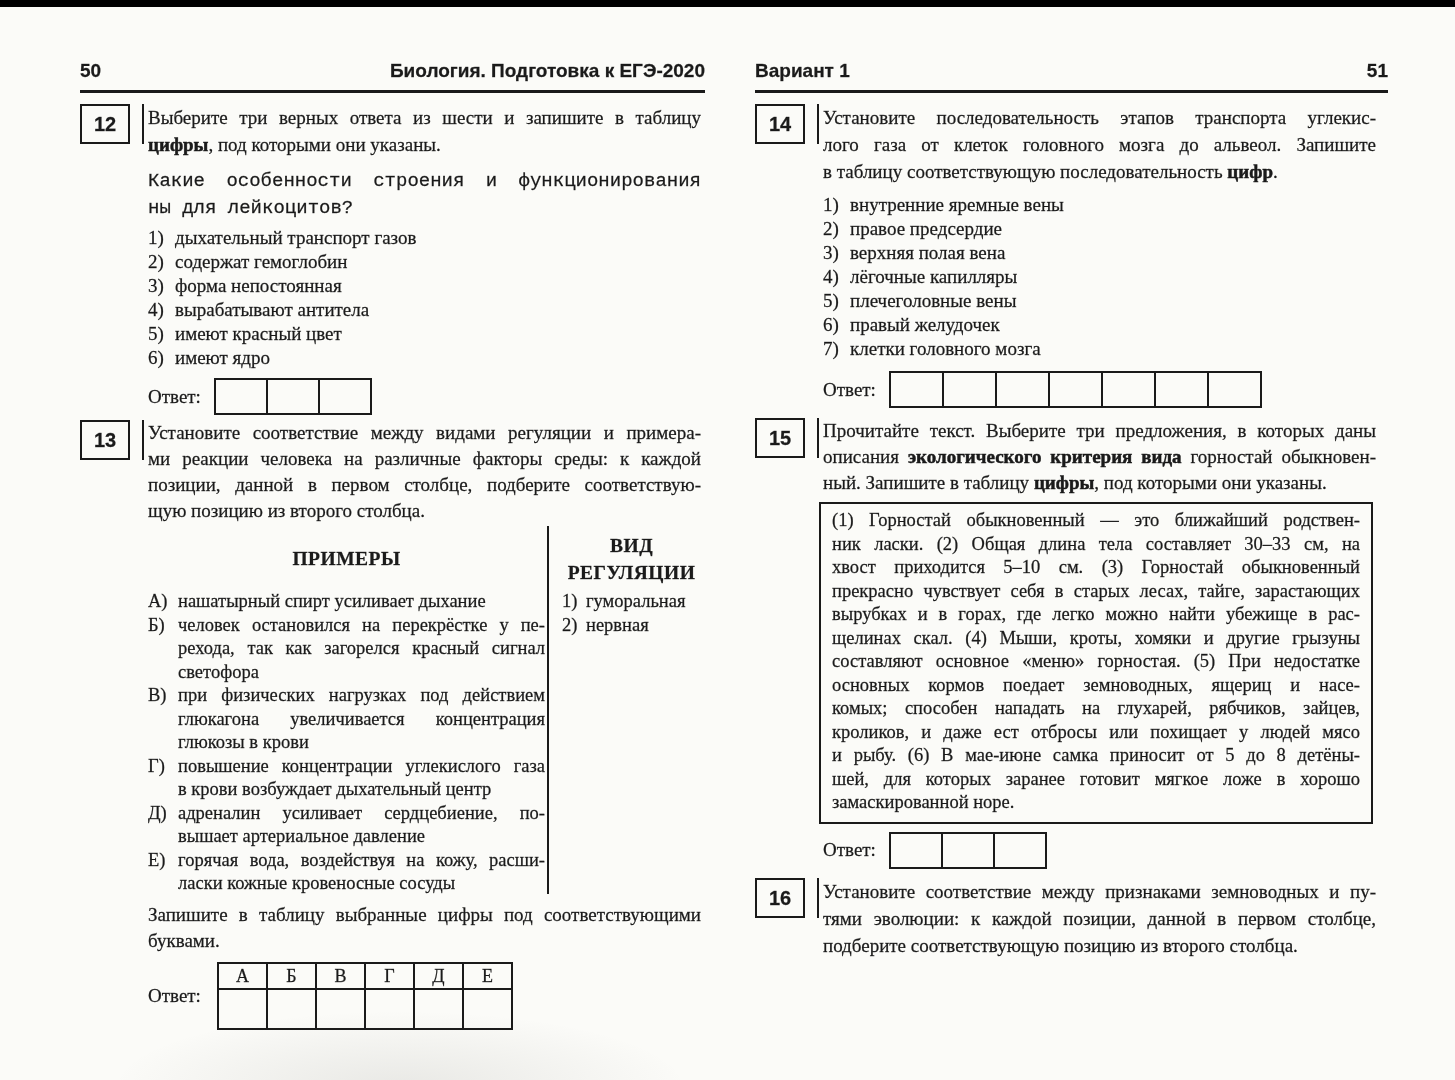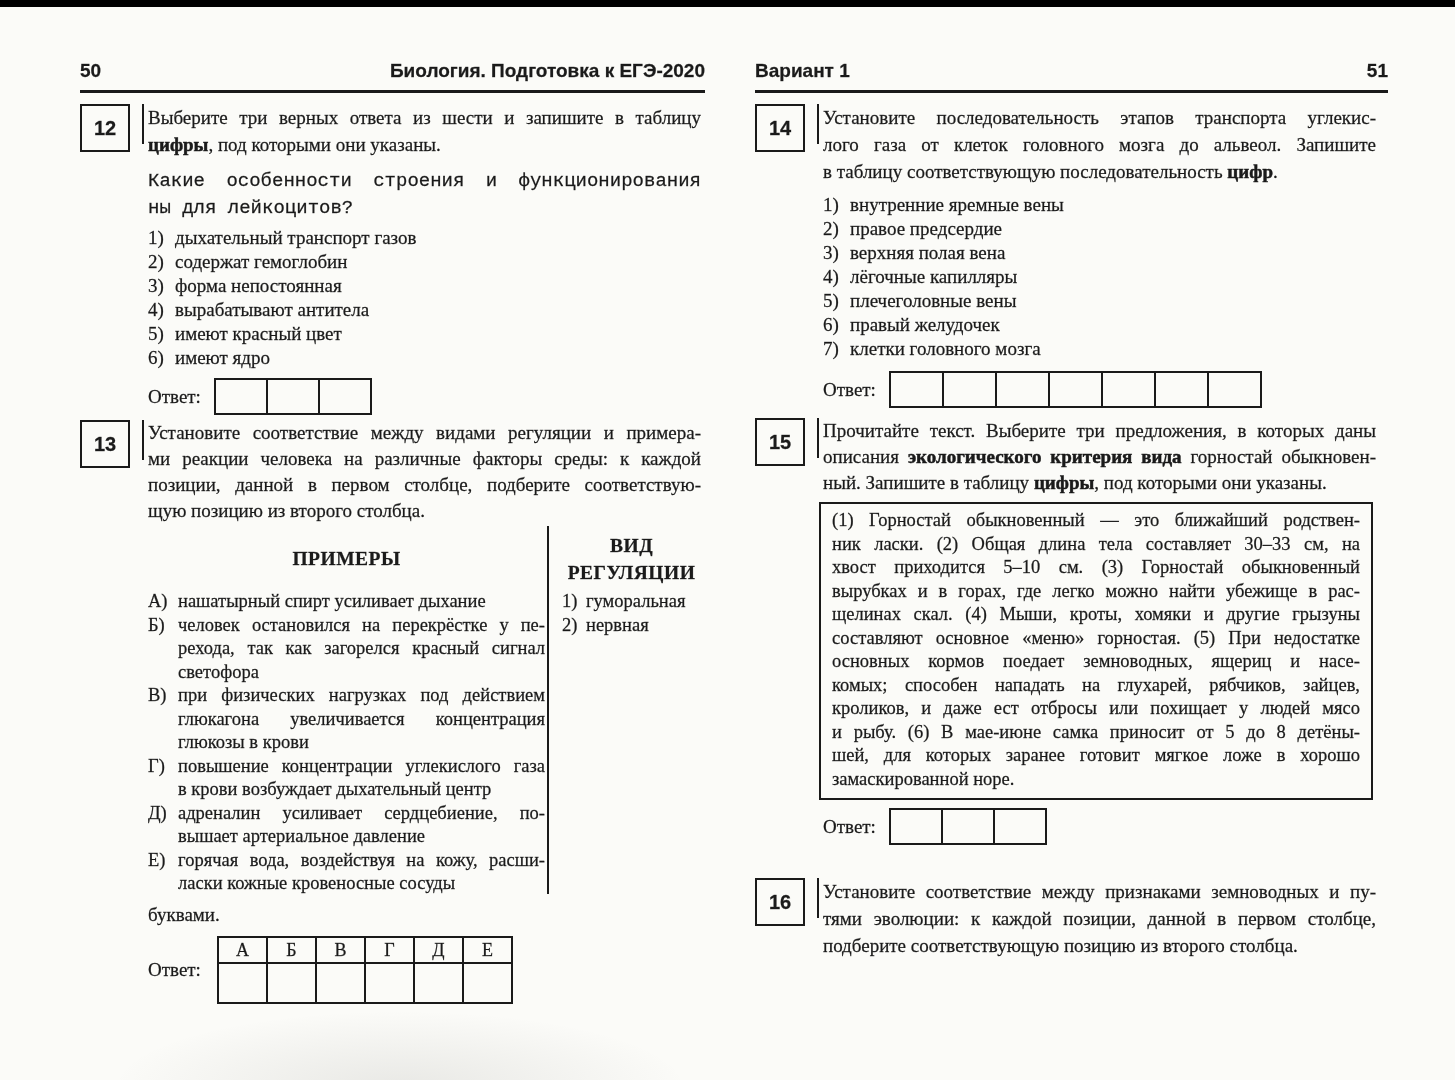--- a/index.html
+++ b/index.html
@@ -19,21 +19,21 @@
   .page { position:absolute; top:0; height:1080px; }
   .page-left  { left:80px;  width:625px; }
   .page-right { left:755px; width:633px; }
 
   .pghead { position:absolute; top:60px; left:0; right:0; display:flex;
     justify-content:space-between; align-items:flex-end;
     font-family:Liberation Sans, sans-serif; font-weight:bold; font-size:19px; }
   .pgrule { position:absolute; top:90px; left:0; right:0; height:3px; background:#1a1a1a; }
 
   .q { position:absolute; left:0; right:0; }
-  .qnum { position:absolute; left:0; top:2px; width:50px; height:48px;
+  .qnum { position:absolute; left:0; top:2px; width:50px; height:40px;
     border:2.4px solid #1a1a1a; display:flex; align-items:center; justify-content:center;
     font-family:"Liberation Sans","DejaVu Sans",sans-serif; font-weight:bold; font-size:20px; }
   .qtick { position:absolute; left:62px; top:2px; width:2.4px; height:40px; background:#1a1a1a; }
   .qbody { margin-left:68px; width:553px; font-size:19px; padding-top:2px; }
 
   .line  { height:27px; line-height:27px; overflow:hidden; }
   .line26{ height:26px; line-height:26px; overflow:hidden; }
   .jl    { text-align:justify; text-align-last:justify; }
 
   .qpara { margin-top:10px;font-family:Liberation Mono, monospace; }
@@ -214,20 +214,21 @@
           <div class="li">
             <span class="mk" style="flex-basis:24px">2)</span>
             <div class="txt">
                 <div class="iline">нервная</div>
               </div>
           </div>
         </div>
       </div>
 
       <div class="outro">
+        <div class="line26 jl">Запишите в таблицу выбранные цифры под соответствующими</div>
         <div class="line26">буквами.</div>
       </div>
 
       <div class="ansline13">
         <span class="anslabel">Ответ:</span>
         <table class="mtable">
           <tbody>
               <tr class="hrow">
             <td>А</td>
             <td>Б</td>
@@ -316,20 +317,21 @@
     <div class="qtick"></div>
     <div class="qbody">
       <div class="line26 jl">Прочитайте текст. Выберите три предложения, в которых даны</div>
       <div class="line26 jl"><span>описания </span><b>экологического критерия вида</b><span> горностай обыкновен-</span></div>
       <div class="line26"><span>ный. Запишите в таблицу </span><b>цифры</b><span>, под которыми они указаны.</span></div>
 
       <div class="textbox">
         <div class="bline jl">(1) Горностай обыкновенный — это ближайший родствен-</div>
         <div class="bline jl">ник ласки. (2) Общая длина тела составляет 30–33 см, на</div>
         <div class="bline jl">хвост приходится 5–10 см. (3) Горностай обыкновенный</div>
+        <div class="bline jl">прекрасно чувствует себя в старых лесах, тайге, зарастающих</div>
         <div class="bline jl">вырубках и в горах, где легко можно найти убежище в рас-</div>
         <div class="bline jl">щелинах скал. (4) Мыши, кроты, хомяки и другие грызуны</div>
         <div class="bline jl">составляют основное «меню» горностая. (5) При недостатке</div>
         <div class="bline jl">основных кормов поедает земноводных, ящериц и насе-</div>
         <div class="bline jl">комых; способен нападать на глухарей, рябчиков, зайцев,</div>
         <div class="bline jl">кроликов, и даже ест отбросы или похищает у людей мясо</div>
         <div class="bline jl">и рыбу. (6) В мае-июне самка приносит от 5 до 8 детёны-</div>
         <div class="bline jl">шей, для которых заранее готовит мягкое ложе в хорошо</div>
         <div class="bline">замаскированной норе.</div>
       </div>

